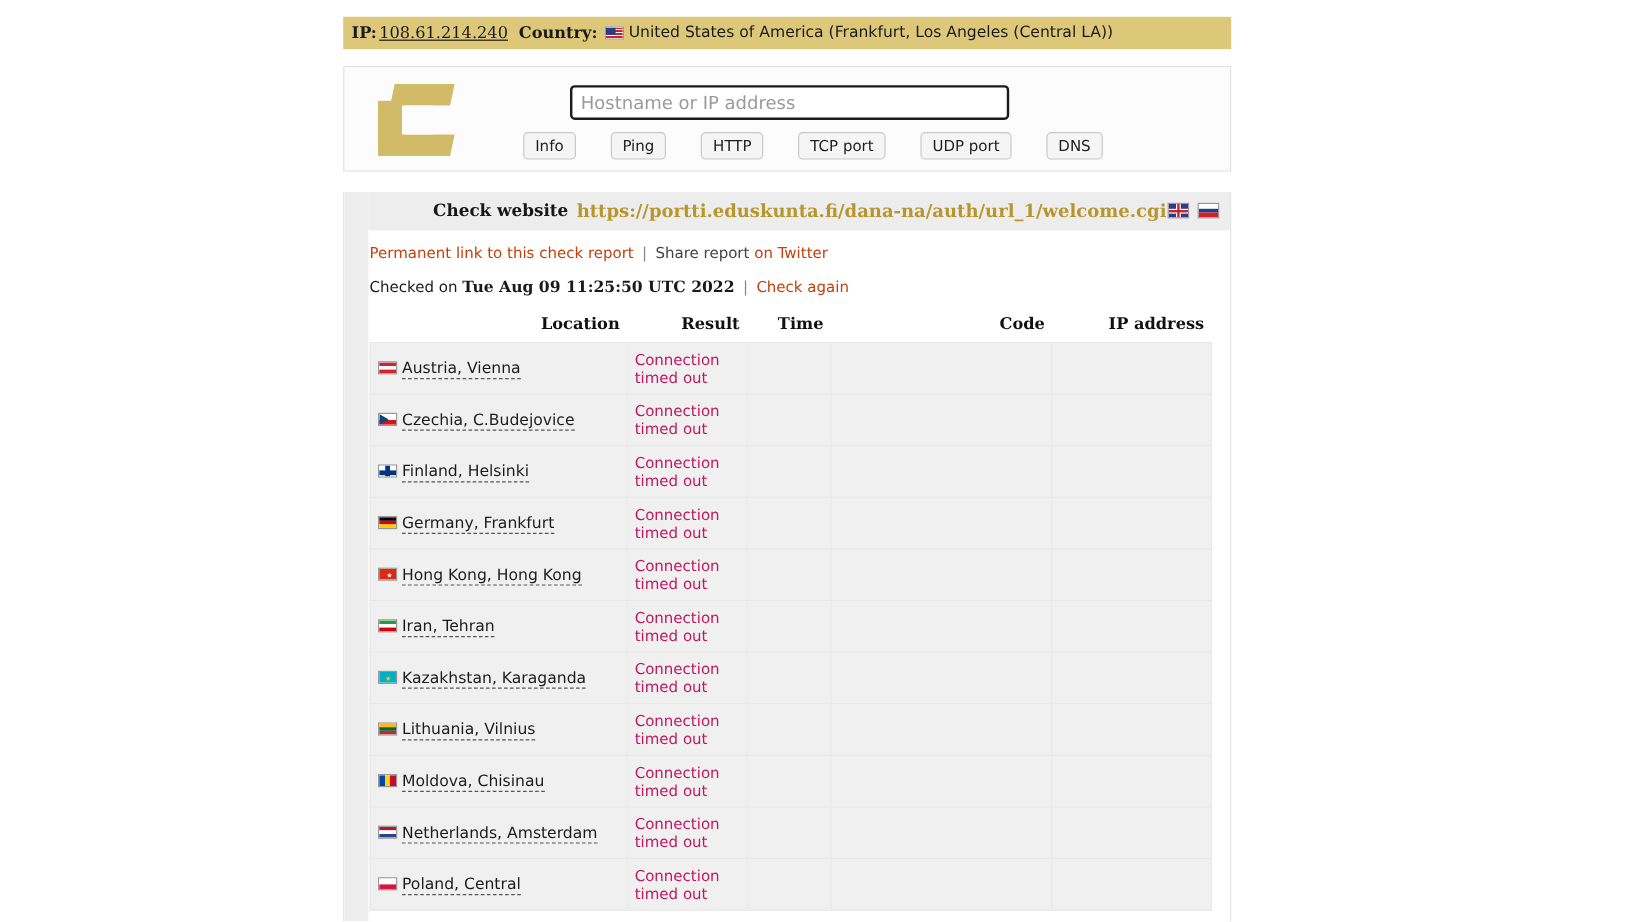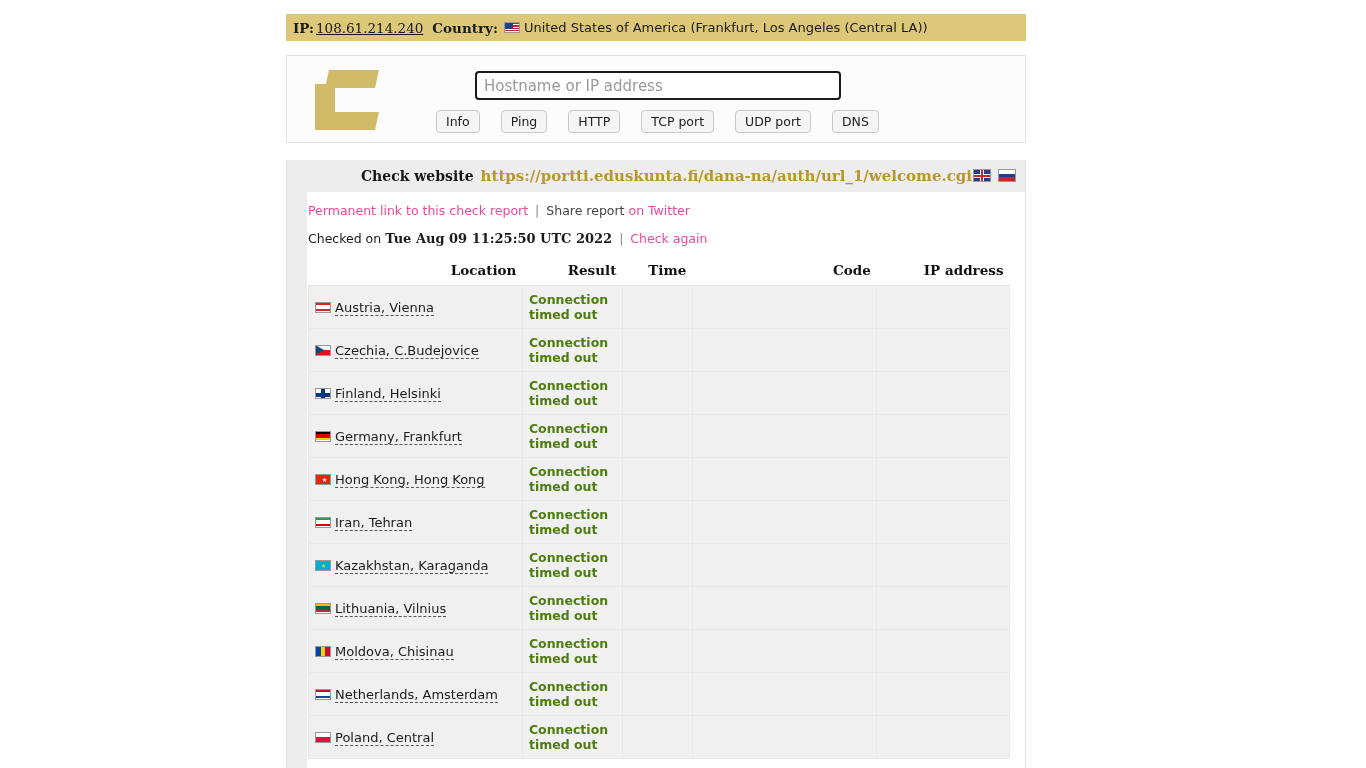--- a/index.html
+++ b/index.html
@@ -98,21 +98,21 @@
     padding: 0 7px;
     color: #111;
     font-family: "DejaVu Sans", "Liberation Sans", sans-serif;
     outline: none;
   }
   .searchbox::placeholder { color: #9a9a9a; }
 
   .btnrow {
     position: absolute;
     left: 149px; top: 54px;
-    display: flex; gap: 0;
+    display: flex; gap: 8px;
   }
   .btn {
     height: 23px;
     background: #f5f5f5;
     border: 1px solid #c8c8c8;
     border-radius: 4px;
     font-size: 12.5px;
     color: #202020;
     padding: 0 9px;
     margin-right: 21px;
@@ -169,21 +169,21 @@
   }
   .langflags .flag { margin-right: 0; width: 18px; height: 13px; }
   .linkrow1 {
     position: absolute; left: 21px; top: 43px;
     font-size: 12.5px; color: #444;
   }
   .linkrow2 {
     position: absolute; left: 21px; top: 71px;
     font-size: 12.5px; color: #1a1a1a;
   }
-  .glink { color: #ec4899; text-decoration: none; cursor: pointer; }
+  .glink { color: #c2410c; text-decoration: none; cursor: pointer; }
   .sep { color: #888; margin: 0 3px; }
   .ts { font-weight: bold; font-family: "DejaVu Serif","Liberation Serif",serif; font-size: 13px; }
 
   
   table.results {
     position: absolute;
     left: 21px; top: 98px;
     width: 702px;
     border-collapse: collapse;
     font-size: 12.5px;
@@ -210,25 +210,24 @@
     color: #1b1b1b;
     white-space: nowrap;
     border-left: none;
   }
   td.loc .lname {
     border-bottom: 1px dashed #555;
     cursor: pointer;
     font-size: 13px;
   }
   td.res {
-    color: #4d7c0f;
+    color: #be185d;
     line-height: 15px;
     font-size: 12.5px;
     width: 100px;
-    font-weight: bold;
   }
   .c-loc { width: 214px; }
   .c-res { width: 100px; }
   .c-time { width: 70px; }
   .c-code { width: 185px; }
   .c-ip { width: 133px; }
 </style>
 </head>
 <body>
 

